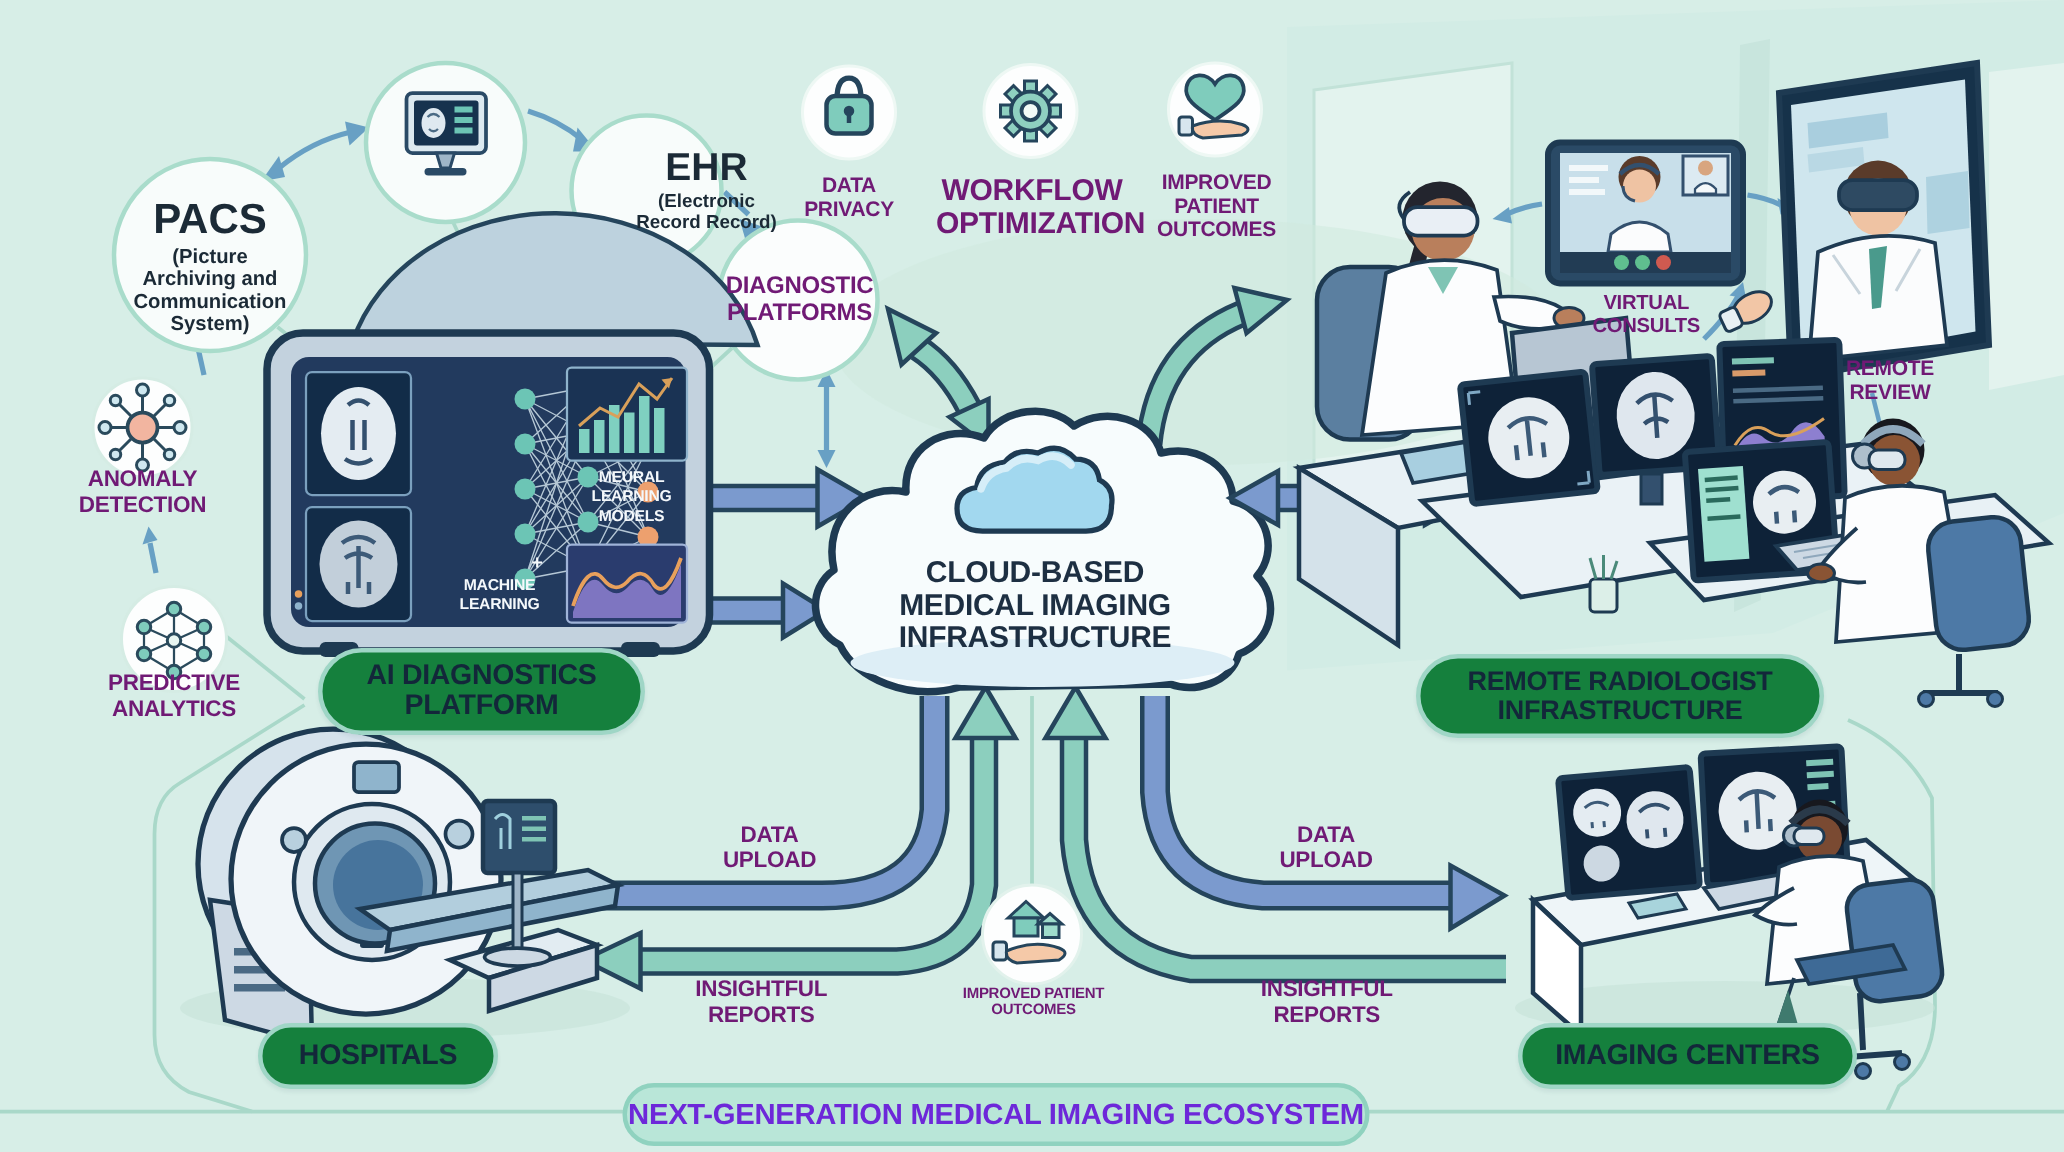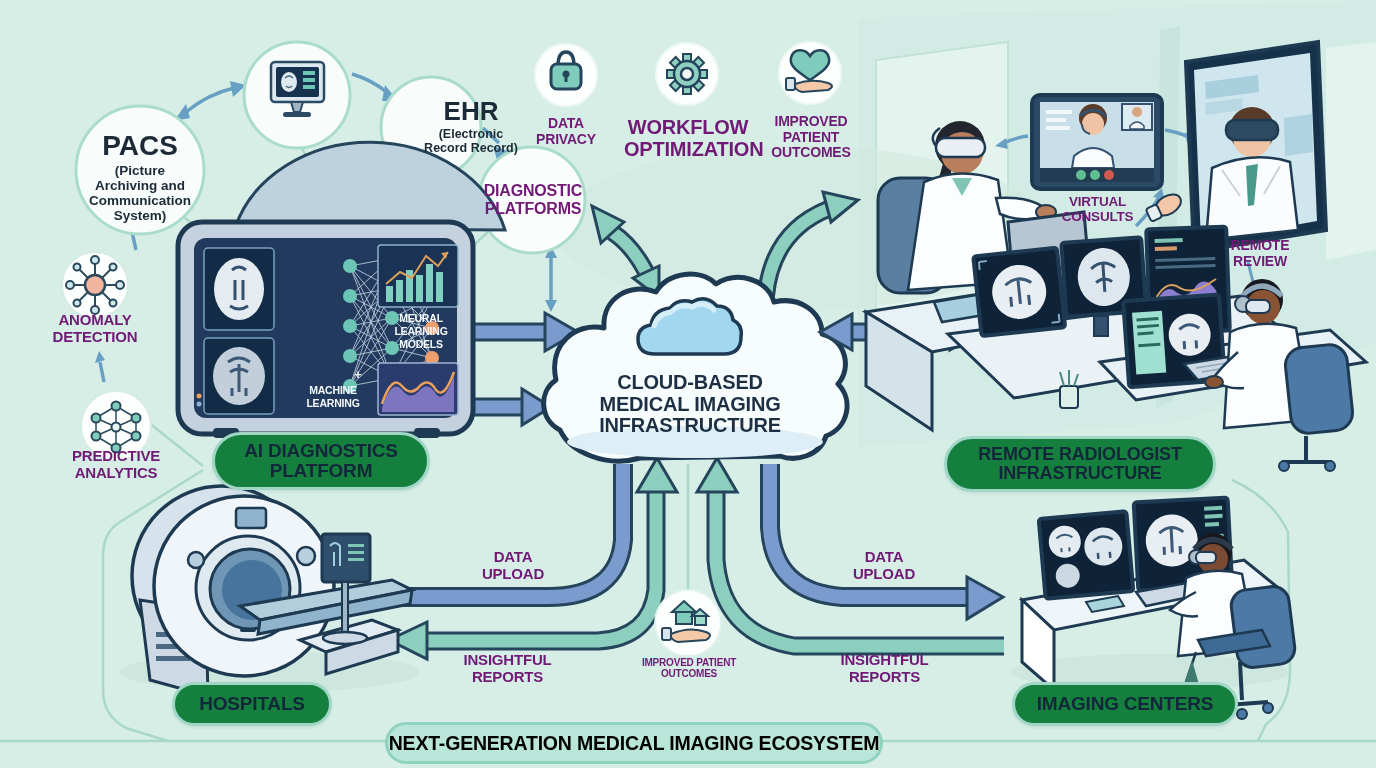--- a/index.html
+++ b/index.html
@@ -8,21 +8,21 @@
   .stage svg{position:absolute;left:0;top:0;}
   .lbl{position:absolute;font-weight:bold;color:#701a75;text-align:center;
        white-space:pre-line;line-height:1.12;letter-spacing:-0.2px;z-index:5;}
   .lbl.white{color:#f4f8fb;}
   .pill{position:absolute;background:#15803d;border:3px solid #9fd6c6;border-radius:32px;
         display:flex;align-items:center;justify-content:center;text-align:center;
         font-weight:bold;color:#13273a;white-space:pre-line;line-height:1.05;
         letter-spacing:-0.2px;z-index:6;box-shadow:0 2px 3px rgba(30,60,80,.08);}
   .banner{position:absolute;background:#b9e6d8;border:3px solid #8fd2bf;border-radius:24px;
         display:flex;align-items:center;justify-content:center;text-align:center;
-        font-weight:bold;color:#000000;letter-spacing:-0.2px;z-index:6;}
+        font-weight:bold;color:#6d28d9;letter-spacing:-0.2px;z-index:6;margin-left:30px;}
   .circle-lbl{position:absolute;z-index:5;text-align:center;color:#1b2a36;font-weight:bold;}
   .circle-lbl .t1{display:block;line-height:1;}
   .circle-lbl .t2{display:block;white-space:pre-line;line-height:1.12;margin-top:3px;}
 </style>
 </head>
 <body>
 
 <div class="stage">
 
 <svg width="1376" height="768" viewBox="0 0 1376 768">

